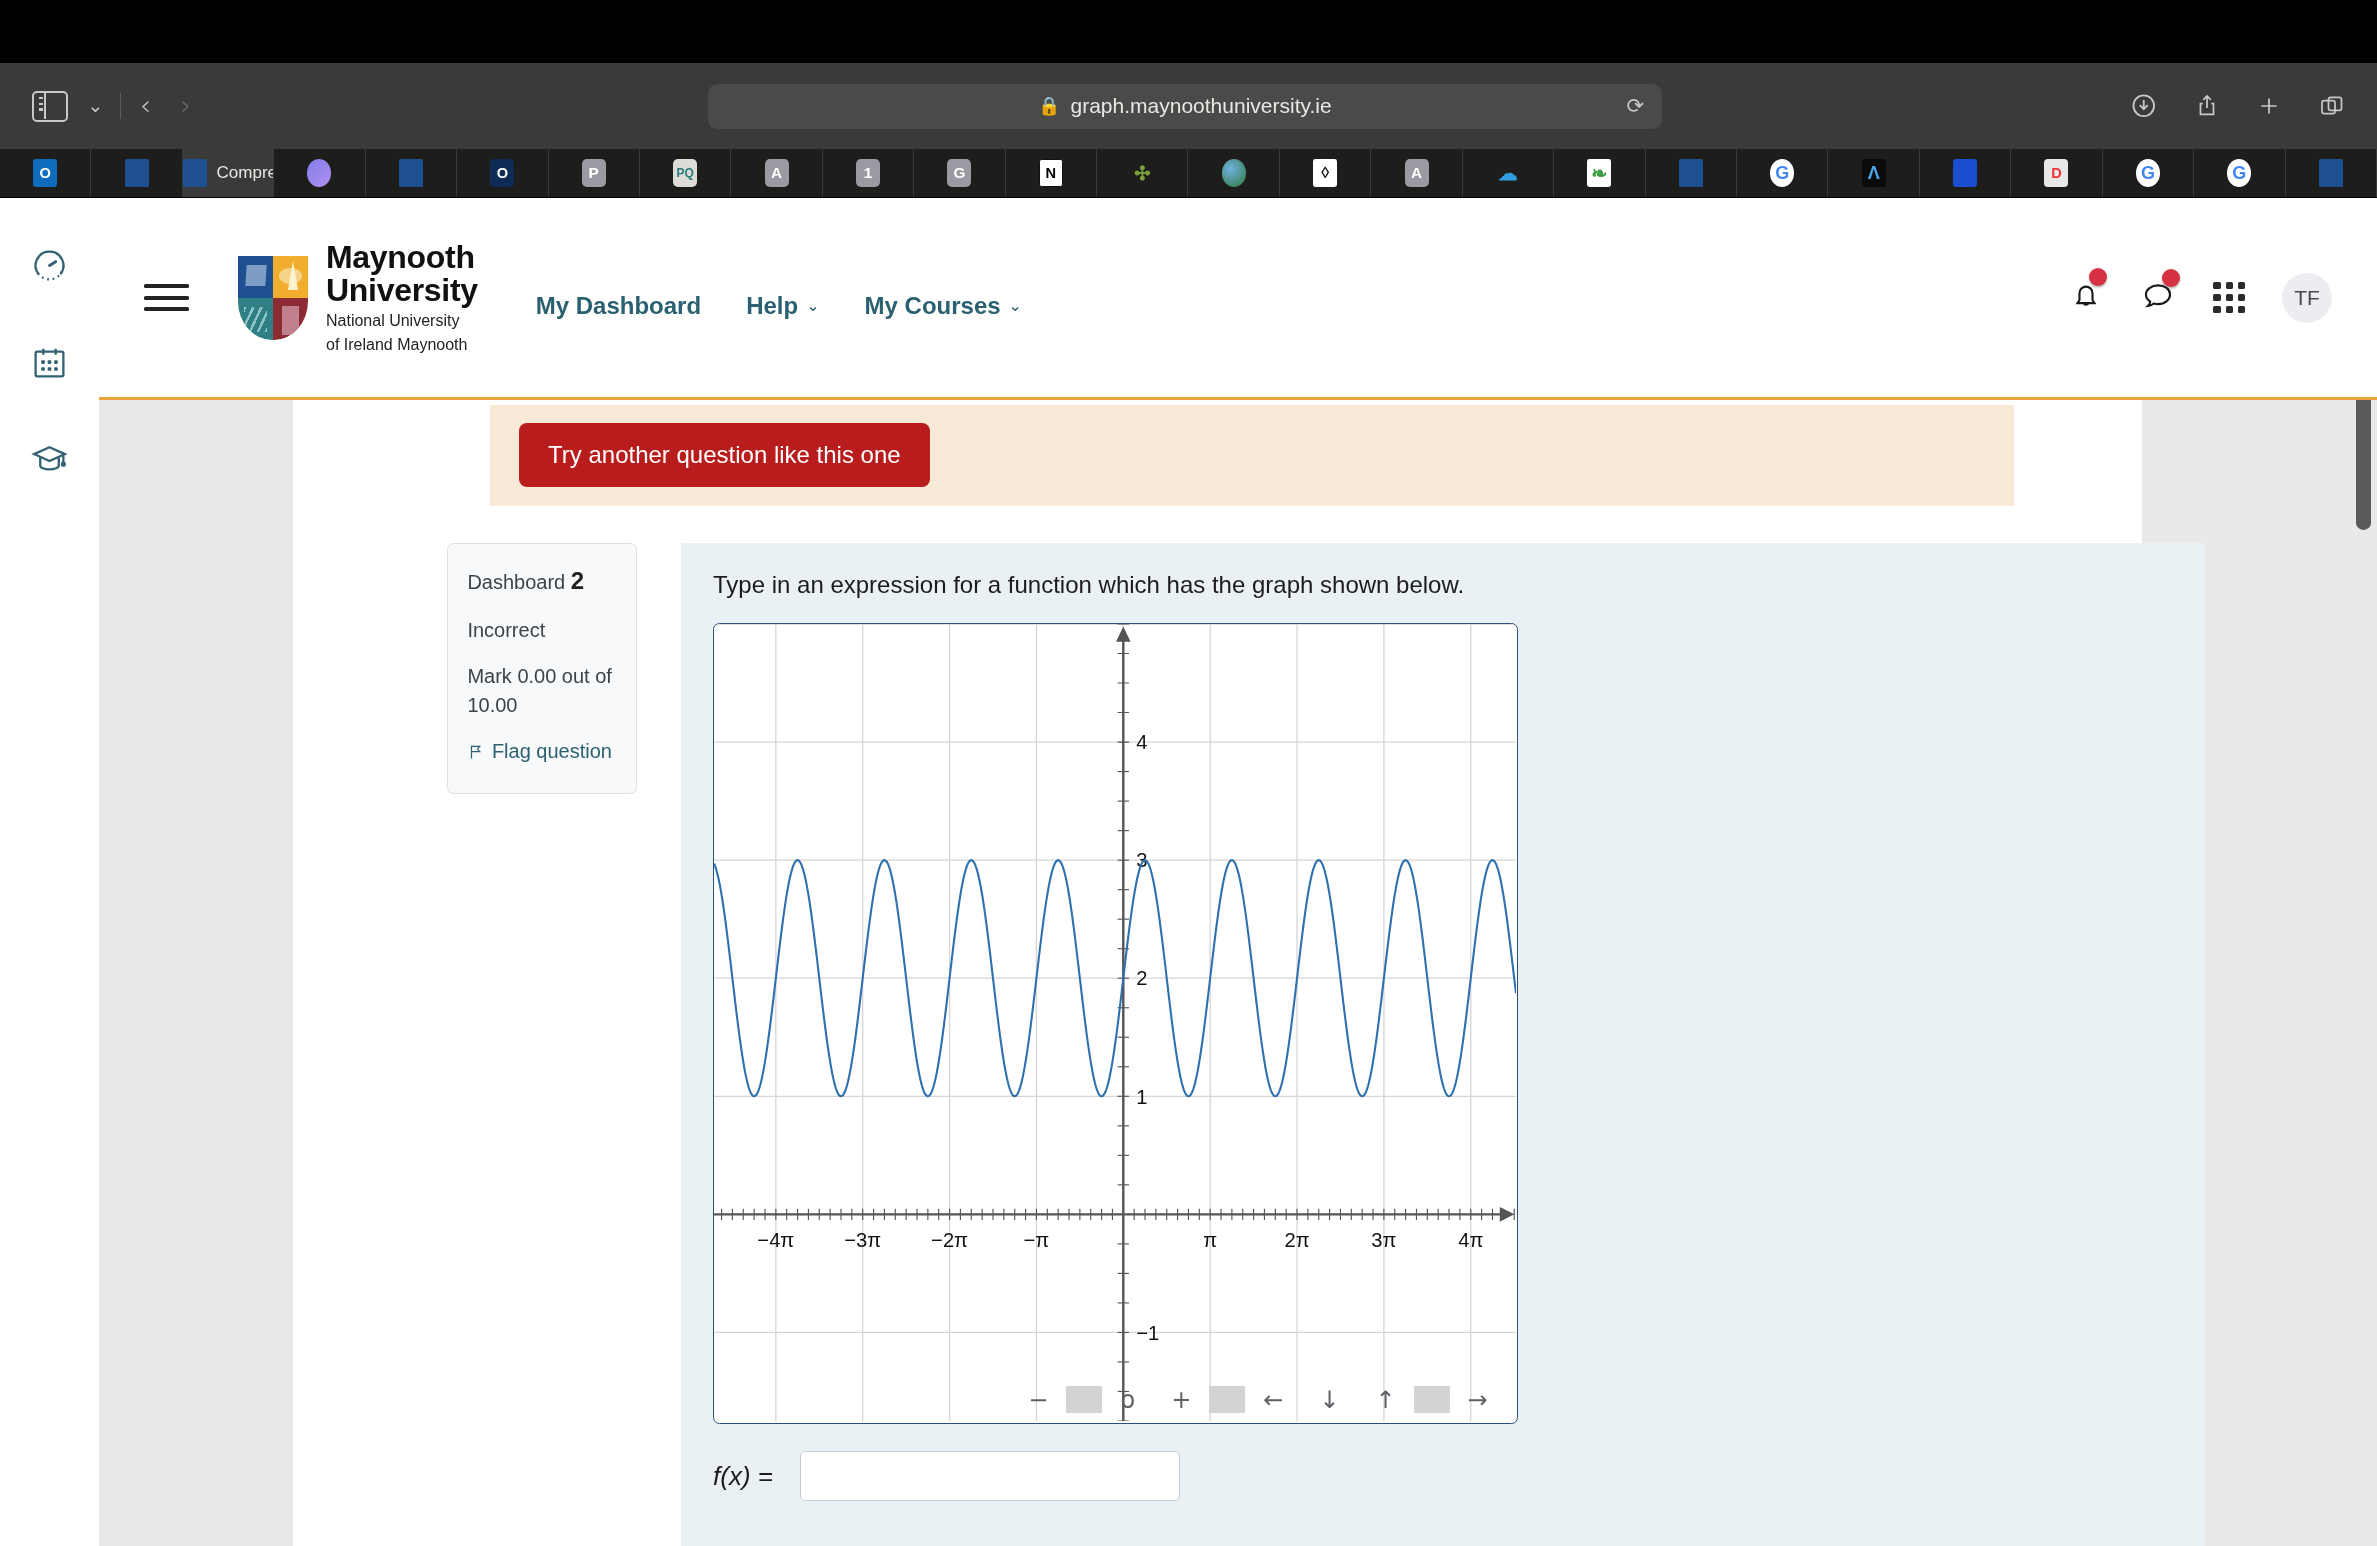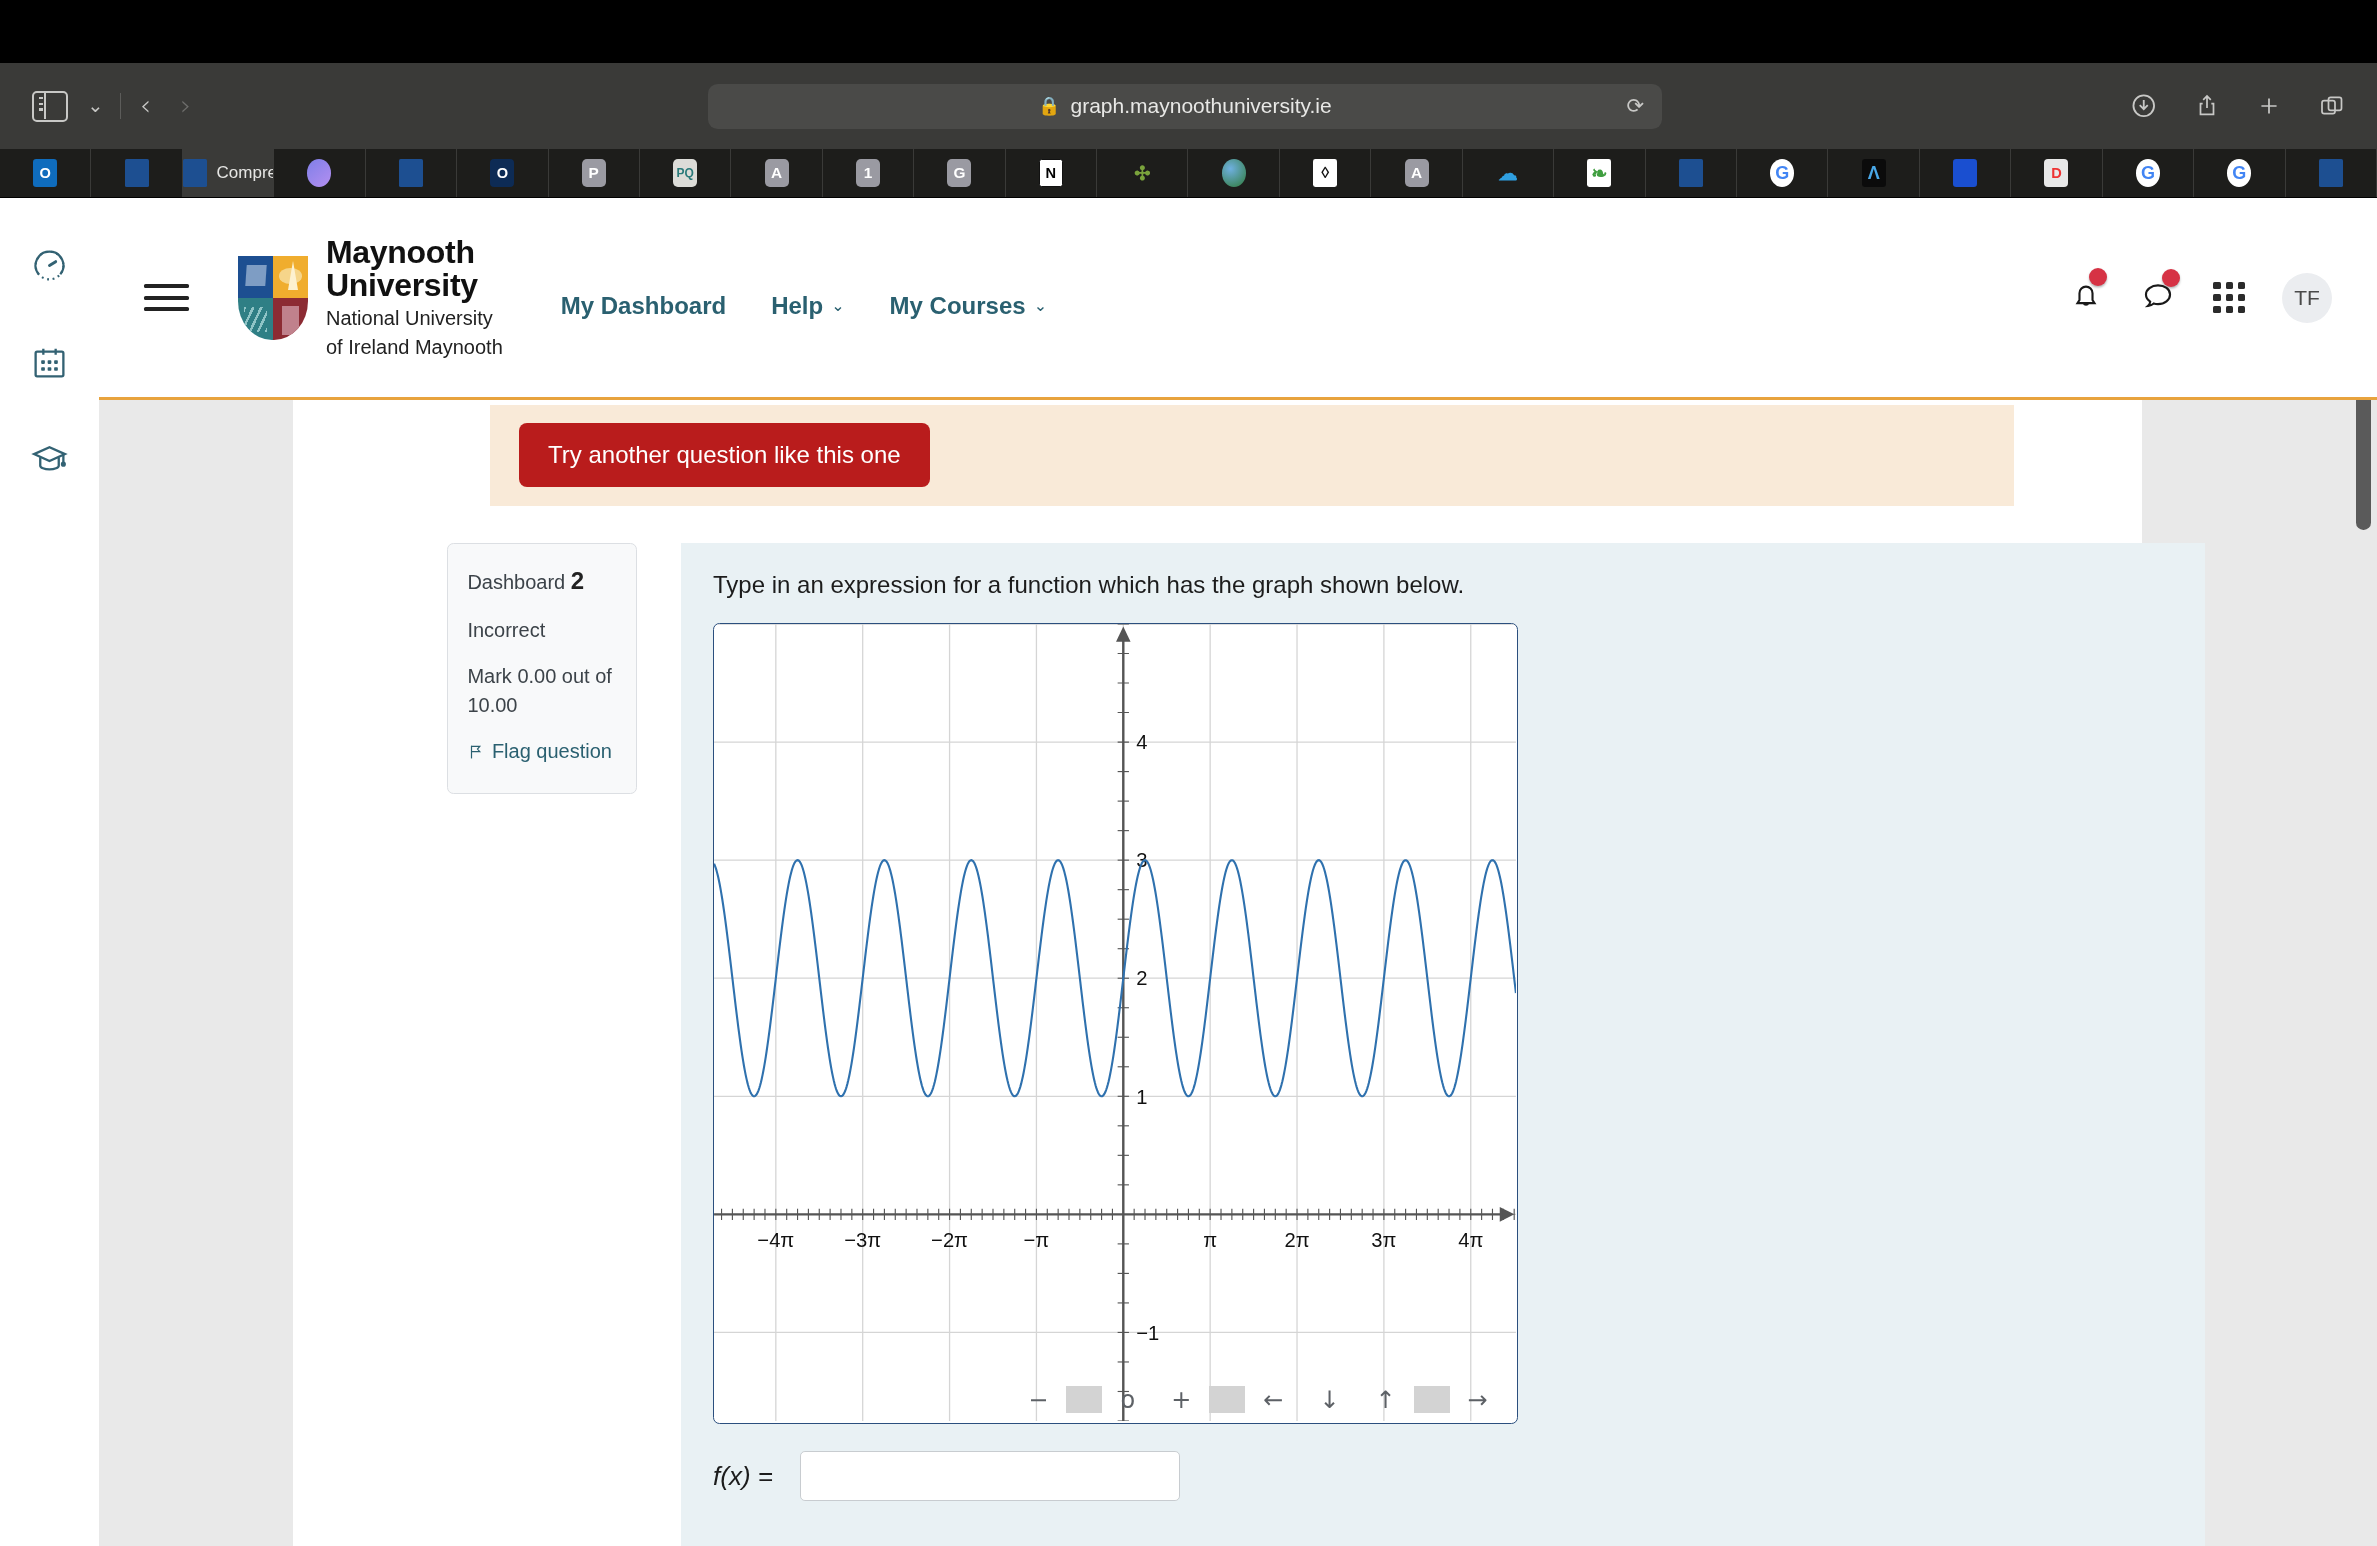--- a/index.html
+++ b/index.html
@@ -159,21 +159,21 @@
   }
   .shield .tower {
     position: absolute; left: 26%; top: 20%; width: 48%; height: 70%;
     background: #c0818c;
   }
   .shield .fern {
     position: absolute; left: 18%; top: 22%; width: 64%; height: 60%;
     background: repeating-linear-gradient(115deg,#8fc4c6 0 2.4px,transparent 2.4px 7.3px);
   }
   .mu-wordmark .l1 { font-size: 32px; font-weight: bold; color: #111; line-height: 1.04; letter-spacing: -0.3px; }
-  .mu-wordmark .l2 { font-size: 20px; color: #222; line-height: 1.22; margin-top: 4px; }
+  .mu-wordmark .l2 { font-size: 16px; color: #222; line-height: 1.22; margin-top: 4px; }
 
   .mainnav { display: flex; align-items: center; gap: 45px; margin-left: 58px; }
   .mainnav a {
     color: #2a6070; font-size: 24px; font-weight: bold; text-decoration: none;
     display: flex; align-items: center; gap: 8px; white-space: nowrap; margin-top: 16px;
   }
   .mainnav .caret { font-size: 16px; font-weight: normal; }
 
   .header-right { margin-left: auto; display: flex; align-items: center; gap: 37px; }
   .hicon { position: relative; color: #1a1a1a; }

